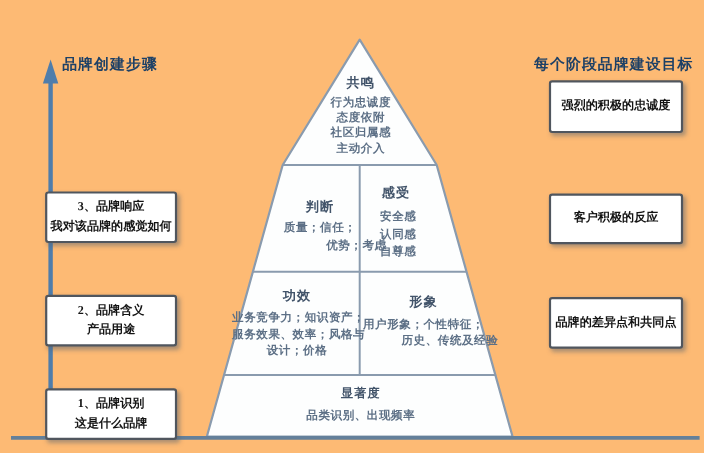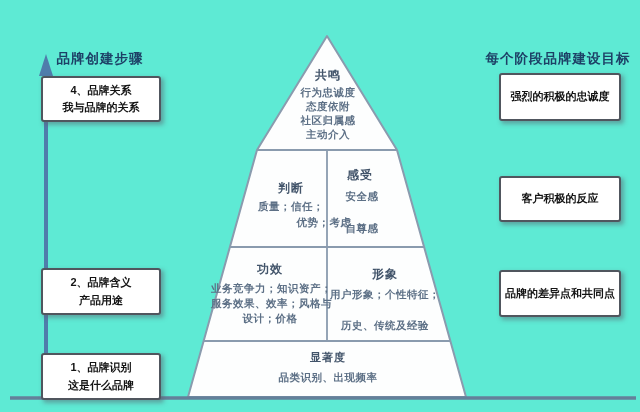--- a/index.html
+++ b/index.html
@@ -1,18 +1,18 @@
 <!DOCTYPE html>
 <html><head>
 <meta charset="utf-8">
 <style>
   html,body{margin:0;padding:0;background:#e9e9e9;}
   .stage{
-    position:relative;width:640px;height:412px;background:#5eead4;
-    font-family:Liberation Sans, sans-serif;overflow:hidden;
+    position:relative;width:640px;height:412px;background:#fdba74;
+    font-family:Liberation Serif, serif;overflow:hidden;
   }
   .abs{position:absolute;}
   .hdr{
     font-size:13.5px;font-weight:bold;color:#1d4066;text-align:center;
     letter-spacing:1px;line-height:1.2;
   }
   .box{
     position:absolute;background:#ffffff;border:2px solid #50565e;border-radius:3px;
     box-shadow:2.5px 2.5px 4px rgba(90,100,112,0.5);
     display:flex;flex-direction:column;align-items:center;justify-content:center;
@@ -45,23 +45,23 @@
     <line x1="257" y1="150" x2="397" y2="150" stroke="#8a9bae" stroke-width="1.8"></line>
     <line x1="230" y1="247" x2="424" y2="247" stroke="#8a9bae" stroke-width="1.8"></line>
     <line x1="203" y1="341" x2="451" y2="341" stroke="#8a9bae" stroke-width="1.8"></line>
     <line x1="327" y1="150" x2="327" y2="341" stroke="#8a9bae" stroke-width="1.8"></line>
 
     <line x1="10" y1="398" x2="636" y2="398" stroke="#64809a" stroke-width="3.5"></line>
   </svg>
 
   <div class="abs hdr" style="left:40px;top:51px;width:120px;">品牌创建步骤</div>
 
-  <div class="box" style="left:41px;top:76px;width:116px;height:42px;">
-    <span>4、品牌关系</span>
-    <span>我与品牌的关系</span>
+  <div class="box" style="left:41px;top:174px;width:116px;height:43px;">
+    <span>3、品牌响应</span>
+    <span>我对该品牌的感觉如何</span>
   </div>
   <div class="box" style="left:41px;top:268px;width:116px;height:43px;">
     <span>2、品牌含义</span>
     <span>产品用途</span>
   </div>
   <div class="box" style="left:41px;top:353px;width:116px;height:43px;">
     <span>1、品牌识别</span>
     <span>这是什么品牌</span>
   </div>
 
@@ -82,27 +82,28 @@
   <div class="pyr-detail" style="left:268px;top:86px;width:120px;">行为忠诚度</div>
   <div class="pyr-detail" style="left:268px;top:114px;width:120px;">社区归属感</div>
   <div class="pyr-detail" style="left:268px;top:128px;width:120px;">主动介入</div>
 
   <div class="pyr-title" style="left:251px;top:180px;width:80px;">判断</div>
   <div class="pyr-detail" style="left:238px;top:200px;width:106px;">质量；信任；</div>
   <div class="pyr-detail" style="left:238px;top:216px;width:106px;padding-left:33px;">优势；考虑</div>
 
   <div class="pyr-title" style="left:320px;top:167px;width:80px;">感受</div>
   <div class="pyr-detail" style="left:322px;top:190px;width:80px;">安全感</div>
+  <div class="pyr-detail" style="left:322px;top:206px;width:80px;">认同感</div>
   <div class="pyr-detail" style="left:322px;top:222px;width:80px;">自尊感</div>
 
   <div class="pyr-title" style="left:230px;top:261px;width:80px;">功效</div>
   <div class="pyr-detail" style="left:211px;top:282px;width:118px;">业务竞争力；知识资产；</div>
   <div class="pyr-detail" style="left:211px;top:297px;width:118px;">服务效果、效率；风格与</div>
   <div class="pyr-detail" style="left:211px;top:312px;width:118px;">设计；价格</div>
 
   <div class="pyr-title" style="left:345px;top:266px;width:80px;">形象</div>
   <div class="pyr-detail" style="left:326px;top:288px;width:118px;">用户形象；个性特征；</div>
-  <div class="pyr-detail" style="left:326px;top:319px;width:118px;">历史、传统及经验</div>
+  <div class="pyr-detail" style="left:326px;top:303px;width:118px;padding-left:24px;">历史、传统及经验</div>
 
   <div class="pyr-title" style="left:288px;top:350px;width:80px;font-size:11px;">显著度</div>
   <div class="pyr-detail" style="left:263px;top:371px;width:130px;">品类识别、出现频率</div>
 
 </div>
 
 </body></html>

